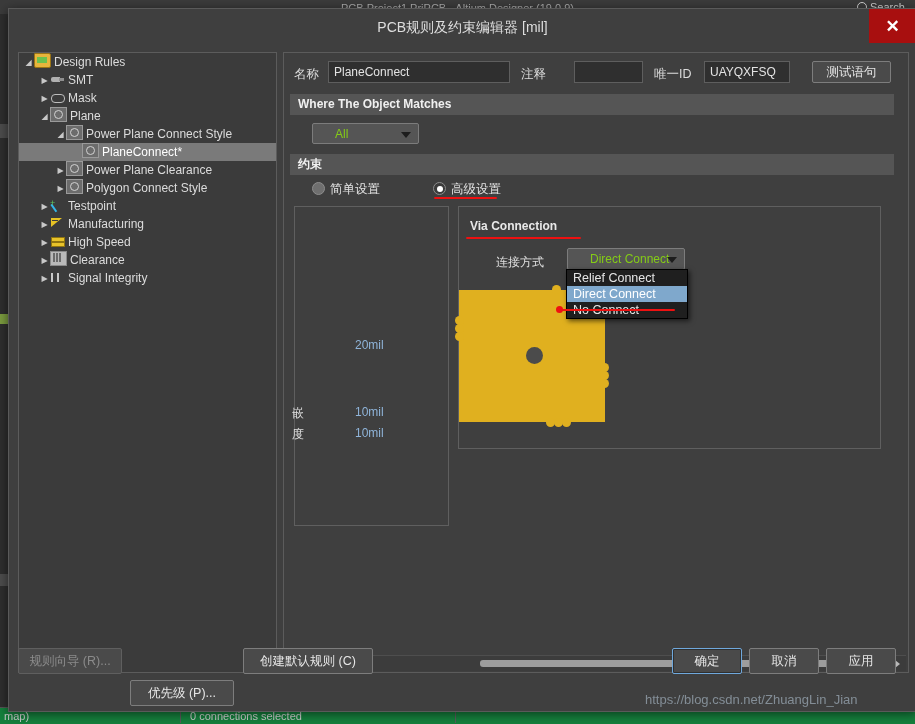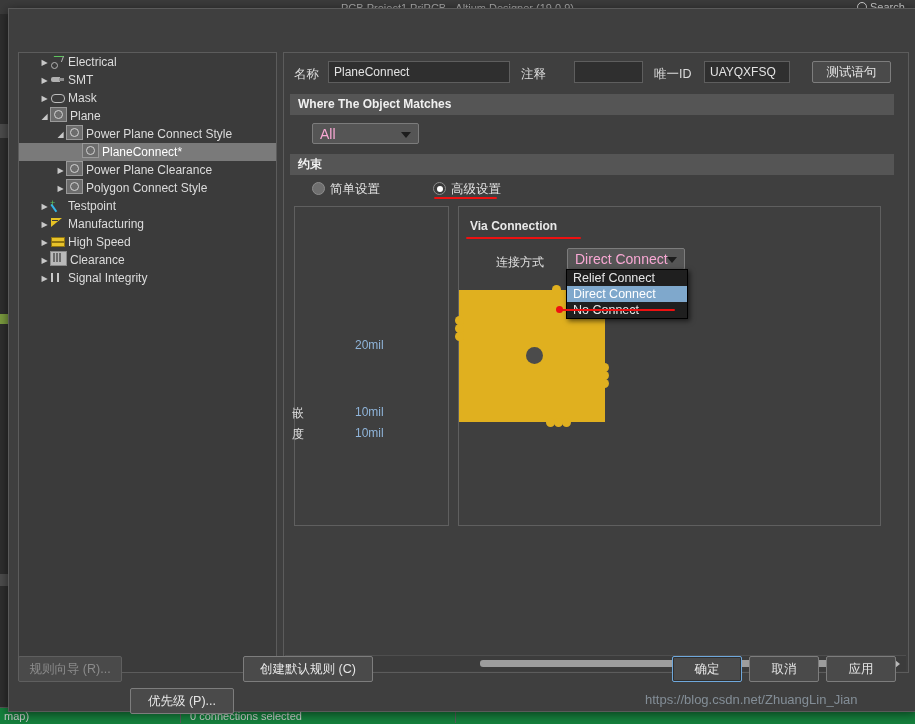--- a/index.html
+++ b/index.html
@@ -299,22 +299,22 @@
 
   .combo {
     position: absolute;
     background: #555555;
     border: 1px solid #7c7c7c;
     box-sizing: border-box;
     cursor: pointer;
     border-radius: 2px;
   }
   .combo .cval {
-    position: absolute; left: 7px; top: 0;
-    line-height: 21px; font-size: 14px; color: #f9a8d4;
+    position: absolute; left: 22px; top: 0;
+    line-height: 21px; font-size: 12px; color: #84cc16;
     white-space: nowrap;
   }
   .combo .carrow {
     position: absolute; right: 7px; top: 8px;
     width: 0; height: 0;
     border-left: 5px solid transparent;
     border-right: 5px solid transparent;
     border-top: 6px solid #1d1d1d;
   }
 
@@ -422,21 +422,21 @@
     left: 195px; top: 4px;
     width: 375px; height: 7px;
     background: #9d9d9d;
     border-radius: 3px;
     cursor: pointer;
   }
 
   
   #dlg-footer {
     position: absolute;
-    left: 0; bottom: 0;
+    left: 0; bottom: 8px;
     width: 764px; height: 66px;
   }
   #dlg-footer .btn { position: absolute; }
   .btn.focused { border: 1px solid #6fa8dc; box-shadow: 0 0 0 1px #2f2f2f inset; }
 
   #watermark {
     position: absolute;
     left: 645px; top: 692px;
     color: #9aa8b4;
     opacity: .75;
@@ -462,26 +462,30 @@
   <div id="bg-statusbar">
     <div class="cell1">map)</div>
     <div class="divider" style="left:180px;"></div>
     <div class="cell2">0 connections selected</div>
     <div class="divider" style="left:455px;"></div>
   </div>
 </div>
 
 <div id="dialog">
 
+  <div id="titlebar">
+    <div id="dialog-title">PCB规则及约束编辑器 [mil]</div>
+    <button id="close-btn">✕</button>
+  </div>
 
   <div id="dlg-body">
 
     <div id="tree-panel">
       <div id="tree-rows">
-          <div class="tree-row" style="padding-left: 20px;"><span class="tw">▶</span><span class="ticon ic-elec"></span><span class="lbl">Electrical</span></div>
+          <div class="tree-row" style="padding-left: 4px;"><span class="tw">◢</span><span class="ticon ic-folder"></span><span class="lbl">Design Rules</span></div>
           <div class="tree-row" style="padding-left: 20px;"><span class="tw">▶</span><span class="ticon ic-smt"></span><span class="lbl">SMT</span></div>
           <div class="tree-row" style="padding-left: 20px;"><span class="tw">▶</span><span class="ticon ic-mask"></span><span class="lbl">Mask</span></div>
           <div class="tree-row" style="padding-left: 20px;"><span class="tw">◢</span><span class="ticon ic-plane"></span><span class="lbl">Plane</span></div>
           <div class="tree-row" style="padding-left: 36px;"><span class="tw">◢</span><span class="ticon ic-plane"></span><span class="lbl">Power Plane Connect Style</span></div>
           <div class="tree-row selected" style="padding-left: 52px;"><span class="tw empty"></span><span class="ticon ic-plane"></span><span class="lbl">PlaneConnect*</span></div>
           <div class="tree-row" style="padding-left: 36px;"><span class="tw">▶</span><span class="ticon ic-plane"></span><span class="lbl">Power Plane Clearance</span></div>
           <div class="tree-row" style="padding-left: 36px;"><span class="tw">▶</span><span class="ticon ic-plane"></span><span class="lbl">Polygon Connect Style</span></div>
           <div class="tree-row" style="padding-left: 20px;"><span class="tw">▶</span><span class="ticon ic-test"></span><span class="lbl">Testpoint</span></div>
           <div class="tree-row" style="padding-left: 20px;"><span class="tw">▶</span><span class="ticon ic-manu"></span><span class="lbl">Manufacturing</span></div>
           <div class="tree-row" style="padding-left: 20px;"><span class="tw">▶</span><span class="ticon ic-hs"></span><span class="lbl">High Speed</span></div>
@@ -523,21 +527,21 @@
       <div class="groupbox" style="left:10px; top:153px; width:155px; height:320px;">
         <div class="dimvalue" style="left:60px; top:131px;">20mil</div>
 
         <div class="dimlabel" style="left:-3px; top:198px;">嵌</div>
         <div class="dimvalue" style="left:60px; top:198px;">10mil</div>
 
         <div class="dimlabel" style="left:-3px; top:219px;">度</div>
         <div class="dimvalue" style="left:60px; top:219px;">10mil</div>
       </div>
 
-      <div class="groupbox" style="left:174px; top:153px; width:423px; height:320px;">
+      <div class="groupbox" style="left:174px; top:153px; width:423px; height:243px;">
         <div class="gtitle" style="left:11px; top:12px;">Via Connection</div>
         <div class="redunderline" style="left:7px; top:30px; width:115px;"></div>
 
         <div class="dimlabel" style="left:37px; top:47px;">连接方式</div>
 
         <div class="combo" style="left:108px; top:41px; width:118px; height:22px;">
           <span class="cval">Direct Connect</span>
           <span class="carrow"></span>
         </div>
 

